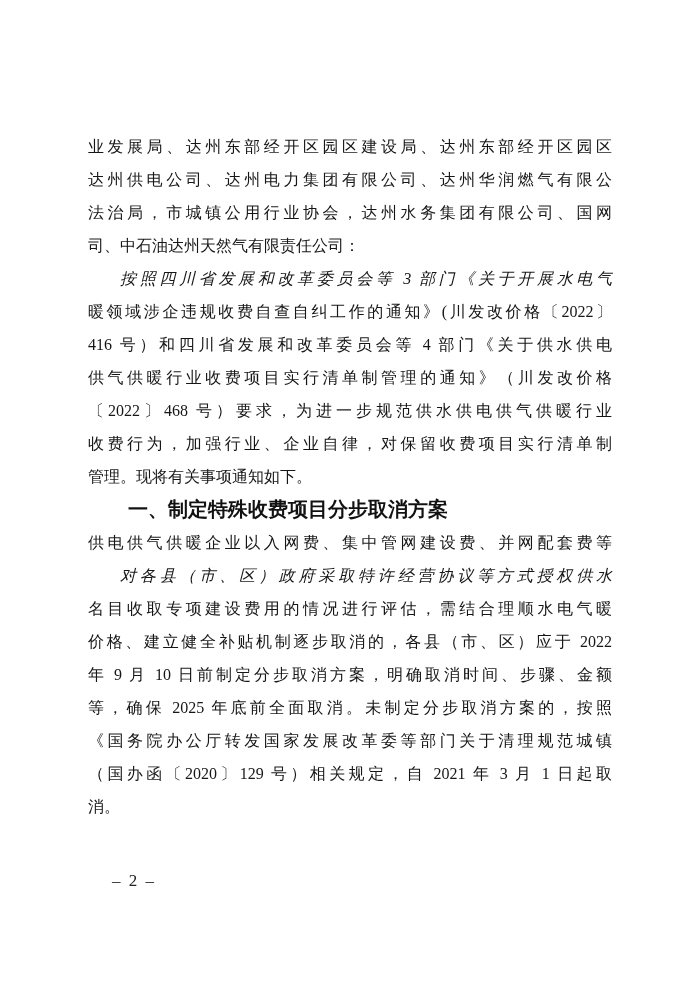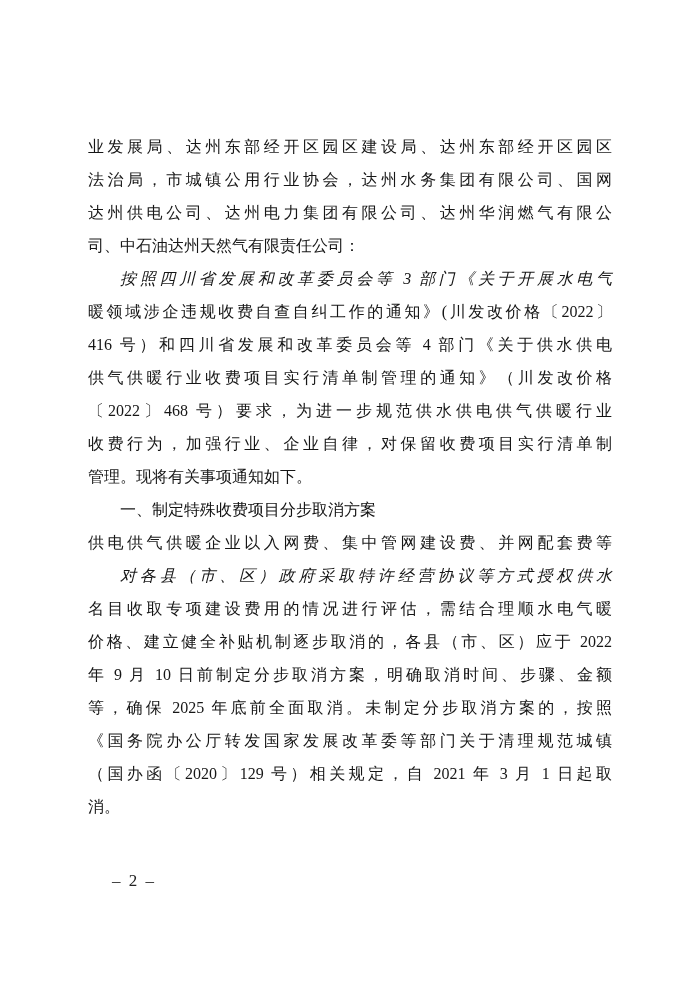--- a/index.html
+++ b/index.html
@@ -38,22 +38,22 @@
     text-align: center;
     text-align-last: left;
     white-space: normal;
   }
   .line.indent {
     text-indent: 2em;
     font-style: italic;
   }
   .heading {
     font-family: "Liberation Sans", sans-serif;
-    font-weight: 400;
-    font-size: 16px;
+    font-weight: 700;
+    font-size: 20px;
     line-height: 33px;
     text-indent: 2em;
     text-align: left;
     text-align-last: left;
     color: #111111;
   }
   .page-number {
     position: absolute;
     left: 112px;
     top: 869px;
@@ -64,22 +64,22 @@
     font-family: "Liberation Serif", serif;
   }
 </style>
 </head>
 <body>
 
 <div class="scan-page">
   <div class="text-block">
 
     <div class="line">业发展局、达州东部经开区园区建设局、达州东部经开区园区</div>
+    <div class="line">达州供电公司、达州电力集团有限公司、达州华润燃气有限公</div>
     <div class="line">法治局，市城镇公用行业协会，达州水务集团有限公司、国网</div>
-    <div class="line">达州供电公司、达州电力集团有限公司、达州华润燃气有限公</div>
     <div class="line last">司、中石油达州天然气有限责任公司：</div>
 
     <div class="line indent">按照四川省发展和改革委员会等 3 部门《关于开展水电气</div>
     <div class="line">暖领域涉企违规收费自查自纠工作的通知》(川发改价格〔2022〕</div>
     <div class="line">416 号）和四川省发展和改革委员会等 4 部门《关于供水供电</div>
     <div class="line">供气供暖行业收费项目实行清单制管理的通知》（川发改价格</div>
     <div class="line">〔2022〕468 号）要求，为进一步规范供水供电供气供暖行业</div>
     <div class="line">收费行为，加强行业、企业自律，对保留收费项目实行清单制</div>
     <div class="line last">管理。现将有关事项通知如下。</div>
 

